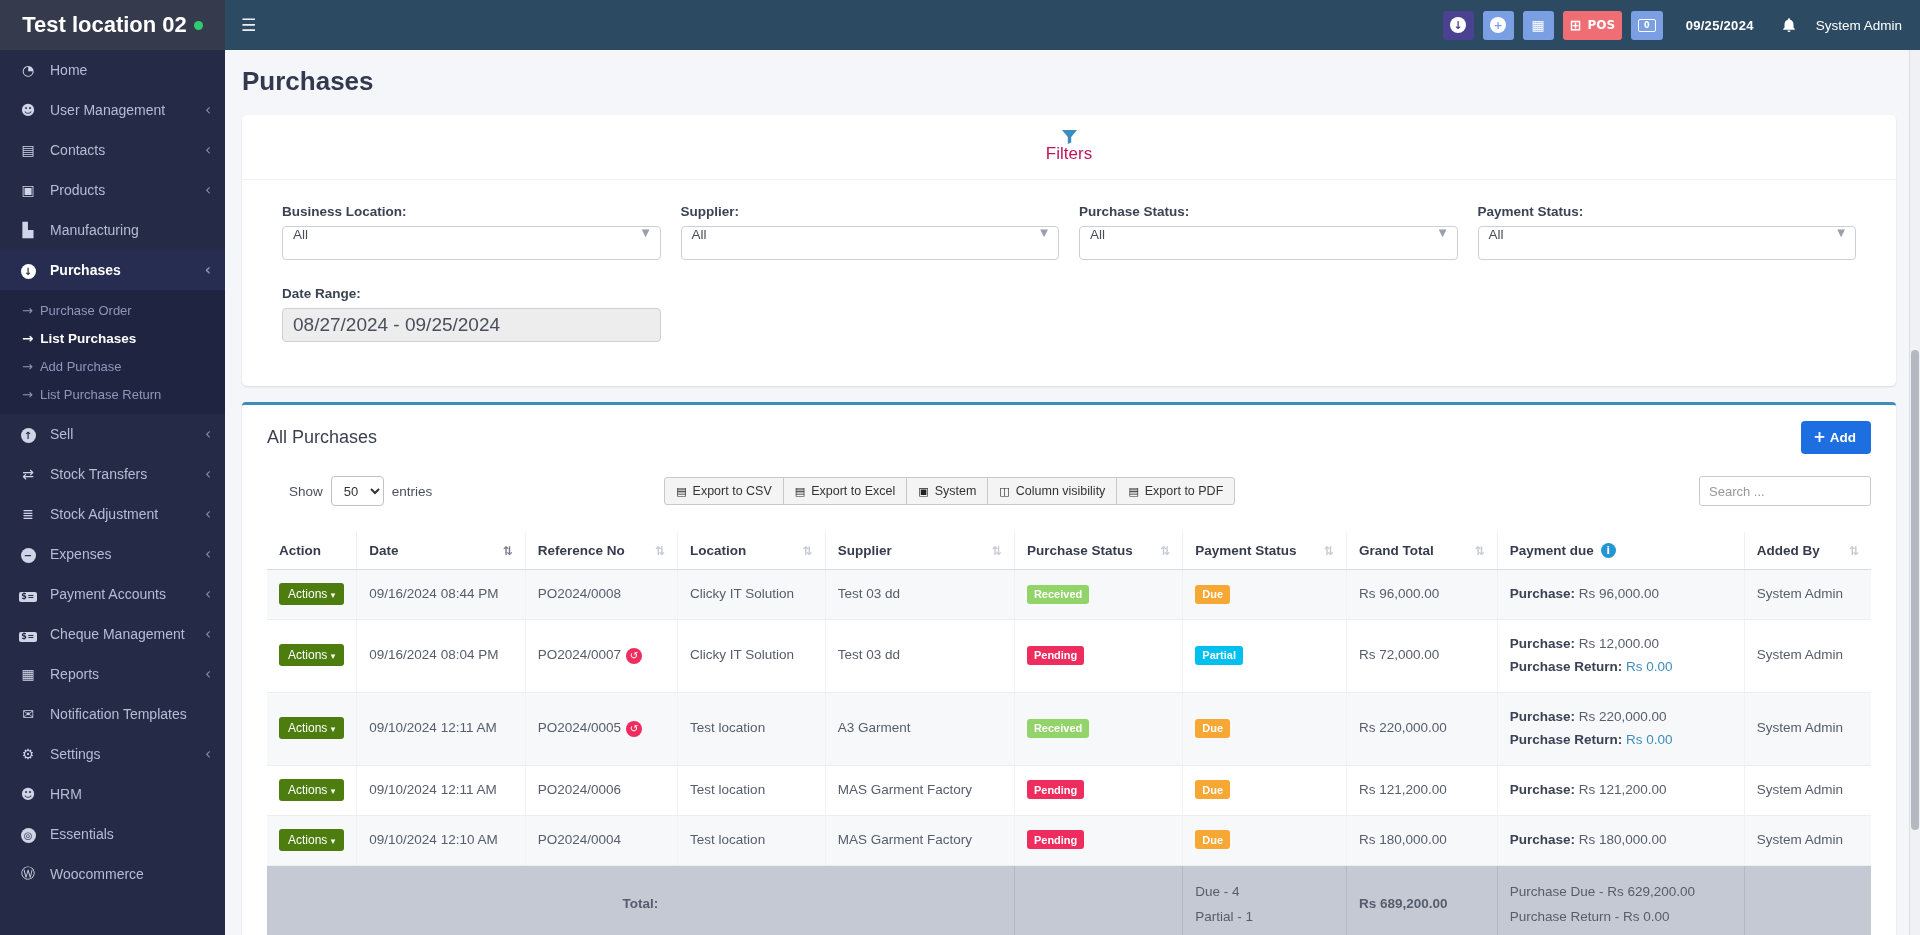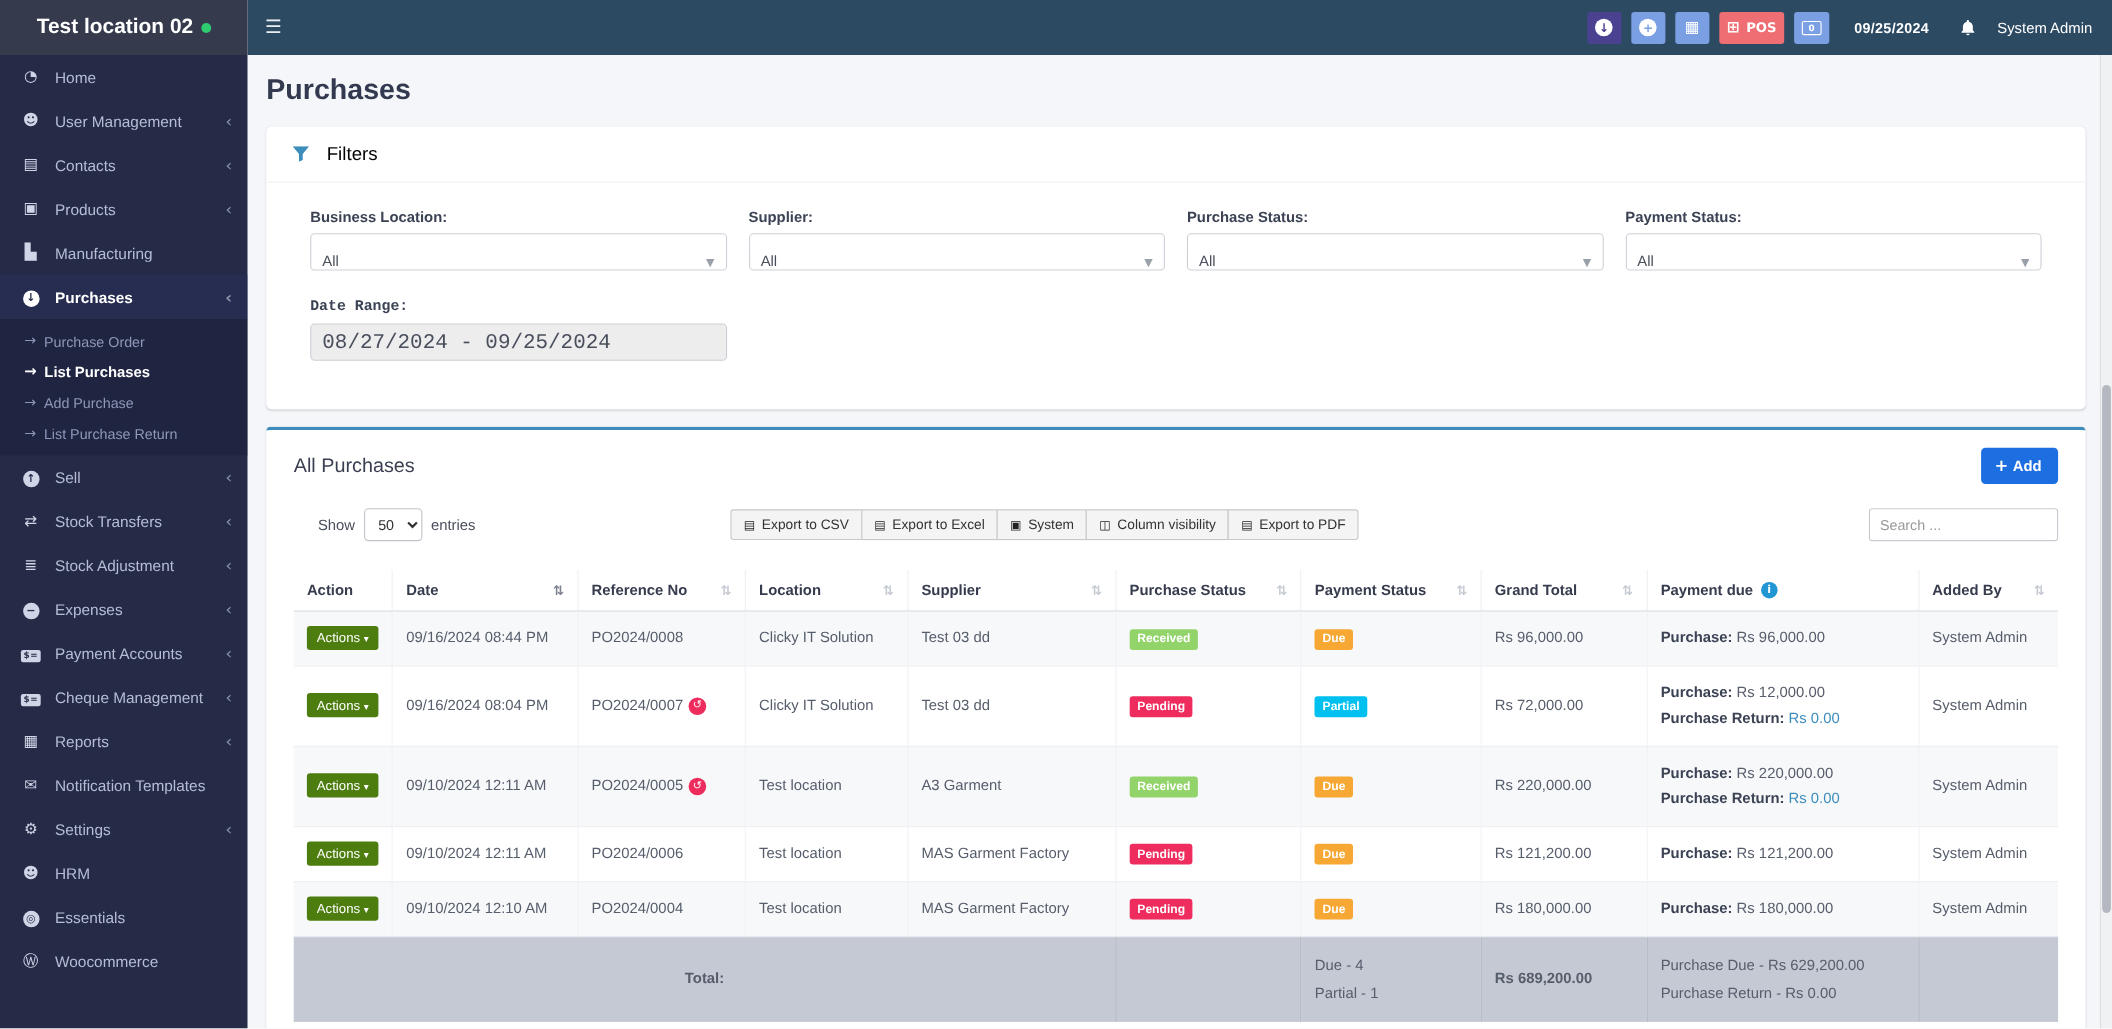--- a/index.html
+++ b/index.html
@@ -2,21 +2,21 @@
 <html><head>
 <meta charset="utf-8">
 <style>
   * { margin:0; padding:0; box-sizing:border-box; }
   html,body { width:1920px; height:935px; overflow:hidden; }
   body { font-family:"Liberation Sans","DejaVu Sans",sans-serif; background:#f4f6f9; }
   .app { position:relative; width:1920px; height:935px; display:flex; overflow:hidden; }
 
   
   .sidebar { width:225px; min-width:225px; height:935px; background:#252b47; overflow:hidden; }
-  .brand { height:50px; background:#353b4d; color:#fff; display:flex; align-items:center; justify-content:center; gap:7px; font-size:19px; font-weight:bold; }
+  .brand { height:50px; background:#353b4d; color:#fff; display:flex; align-items:center; justify-content:center; gap:7px; font-size:22px; font-weight:bold; }
   .brand .dot { width:9px; height:9px; border-radius:50%; background:#2ecc71; display:inline-block; }
   .side-item { height:40px; display:flex; align-items:center; padding:0 14px 0 18px; color:#b6bdd3; font-size:14px; cursor:pointer; }
   .side-item .s-icon { width:20px; min-width:20px; margin-right:12px; text-align:center; font-family:"DejaVu Sans",sans-serif; font-size:14px; color:#cfd5e6; }
   .side-item .s-label { flex:1; white-space:nowrap; overflow:hidden; }
   .side-item .chev { color:#8b93ad; font-size:15px; font-family:"DejaVu Sans",sans-serif; }
   .side-item.parent-active { background:#272d51; color:#fff; font-weight:bold; }
   .side-item.parent-active .s-icon { color:#fff; }
   .circle-ic { display:inline-flex; width:15px; height:15px; border-radius:50%; background:#cfd5e6; color:#252b47; align-items:center; justify-content:center; font-size:10px; font-weight:bold; }
   .parent-active .circle-ic { background:#fff; }
   .rect-ic { display:inline-block; background:#cfd5e6; color:#252b47; font-size:8px; font-weight:bold; border-radius:2px; padding:1px 2px; line-height:1.1; letter-spacing:.5px; }
@@ -38,25 +38,25 @@
   .bell { margin:0 10px; display:inline-flex; cursor:pointer; }
   .tb-user { font-size:13.5px; cursor:pointer; }
 
   
   .content { flex:1; padding:10px 24px 0 17px; overflow:hidden; }
   h1.page-title { font-size:26px; font-weight:bold; color:#33394f; margin:6px 0 18px 0; }
   .card { background:#fff; border-radius:5px; box-shadow:0 1px 2px rgba(0,0,0,.12); }
 
   
   .filters-card { margin-bottom:16px; }
-  .filters-head { padding:15px 24px; border-bottom:1px solid #f2f2f4; display:flex; align-items:center; gap:16px; color:#000000; font-size:17px; cursor:pointer; }
+  .filters-head { padding:15px 24px; border-bottom:1px solid #f2f2f4; display:flex; align-items:center; gap:0; color:#be185d; font-size:17px; cursor:pointer;flex-direction:column; }
   .filters-body { padding:24px 40px 44px 40px; }
   .filters-grid { display:grid; grid-template-columns:repeat(4,1fr); column-gap:32px; row-gap:26px;gap:20px; }
   .f-field label { display:block; font-size:13.5px; font-weight:bold; color:#3b4254; margin-bottom:7px; }
-  .f-select { height:34px; border:1px solid #ccd0d6; border-radius:4px; background:#fff; display:flex; align-items:flex-end; padding:0 10px; font-size:13.5px; color:#4a4f5c; cursor:pointer; }
+  .f-select { height:34px; border:1px solid #ccd0d6; border-radius:4px; background:#fff; display:flex; align-items:flex-start; padding:0 10px; font-size:13.5px; color:#4a4f5c; cursor:pointer; }
   .f-select .caret { margin-left:auto; color:#9aa0aa; font-size:10px; font-family:"DejaVu Sans",sans-serif; }
   .f-input { height:34px; width:100%; border:1px solid #ccd0d6; border-radius:4px; background:#ededee; padding:0 10px; font-size:19px; color:#4a4f5c; font-family:inherit; }
 
   
   .table-card { border-top:3px solid #3c8dbc; padding:16px 25px 30px 25px; border-radius:4px; }
   .tc-head { display:flex; align-items:flex-start; margin-bottom:22px; }
   .tc-title { font-size:18px; color:#3a3f51; padding-top:6px; }
   .add-btn { margin-left:auto; background:#1d6ee0; color:#fff; border:none; border-radius:4px; font-size:13.5px; font-weight:bold; padding:7px 15px 8px 12px; cursor:pointer; display:inline-flex; align-items:center; gap:4px; }
   .add-btn .plus { font-size:15px; font-family:"DejaVu Sans",sans-serif; }
   .toolbar { display:flex; align-items:center; margin-bottom:26px; }
@@ -280,21 +280,21 @@
                 </div>
               </div>
               <div class="f-field">
                 <label>Payment Status:</label>
                 <div class="f-select">
                   <span>All</span>
                   <span class="caret">▼</span>
                 </div>
               </div>
             </div>
-          <div class="filters-grid" style="margin-top:26px;font-family:Liberation Mono, monospace;">
+          <div class="filters-grid" style="margin-top:26px;">
             <div class="f-field">
               <label>Date Range:</label>
               <input class="f-input" readonly="" value="08/27/2024 - 09/25/2024" style="">
             </div>
           </div>
         </div>
       </section>
 
       <section class="card table-card">
         <div class="tc-head">

